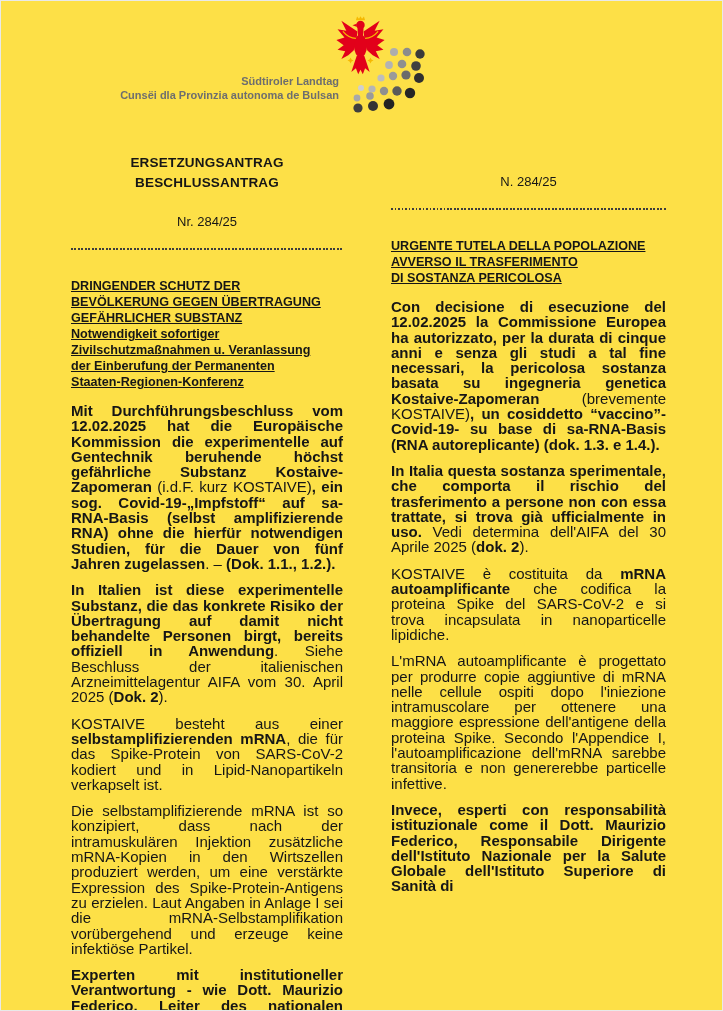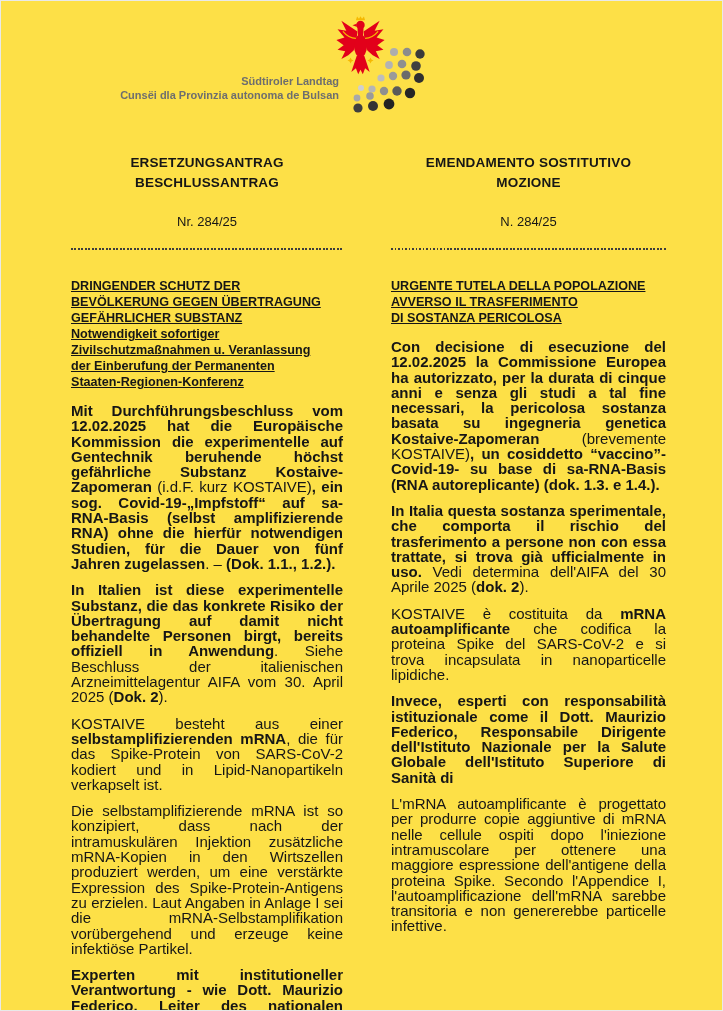--- a/index.html
+++ b/index.html
@@ -119,28 +119,26 @@
 der Einberufung der Permanenten
 Staaten-Regionen-Konferenz</h3>
       <p class="first"><span class="b">Mit Durchführungsbeschluss vom 12.02.2025 hat die Europäische Kommission die experimentelle auf Gentechnik beruhende höchst gefährliche Substanz Kostaive-Zapomeran </span><span>(i.d.F. kurz KOSTAIVE)</span><span class="b">, ein sog. Covid-19-„Impfstoff“ auf sa-RNA-Basis (selbst amplifizierende RNA) ohne die hierfür notwendigen Studien, für die Dauer von fünf Jahren zugelassen</span><span>. – </span><span class="b">(Dok. 1.1., 1.2.).</span></p>
       <p><span class="b">In Italien ist diese experimentelle Substanz, die das konkrete Risiko der Übertragung auf damit nicht behandelte Personen birgt, bereits offiziell in Anwendung</span><span>. Siehe Beschluss der italienischen Arzneimittelagentur AIFA vom 30. April 2025 (</span><span class="b">Dok. 2</span><span>).</span></p>
       <p><span>KOSTAIVE besteht aus einer </span><span class="b">selbstamplifizierenden mRNA</span><span>, die für das Spike-Protein von SARS-CoV-2 kodiert und in Lipid-Nanopartikeln verkapselt ist.</span></p>
       <p><span>Die selbstamplifizierende mRNA ist so konzipiert, dass nach der intramuskulären Injektion zusätzliche mRNA-Kopien in den Wirtszellen produziert werden, um eine verstärkte Expression des Spike-Protein-Antigens zu erzielen. Laut Angaben in Anlage I sei die mRNA-Selbstamplifikation vorübergehend und erzeuge keine infektiöse Partikel.</span></p>
       <p><span class="b">Experten mit institutioneller Verantwortung - wie Dott. Maurizio Federico, Leiter des nationalen Instituts für </span><span class="b i">Global Health</span><span class="b"> am Istituto Superiore di Sanità (ISS) in Rom - sehen aber sehr</span></p>
     </section>
 
     <section class="col it">
-      <h1 class="doc-type">EMENDAMENTO SOSTITUTIVO
-MOZIONE</h1>
       <div class="doc-num">N. 284/25</div>
       <div class="dotted"></div>
       <h2 class="heading main">URGENTE TUTELA DELLA POPOLAZIONE
 AVVERSO IL TRASFERIMENTO
 DI SOSTANZA PERICOLOSA</h2>
       <p class="first"><span class="b">Con decisione di esecuzione del 12.02.2025 la Commissione Europea ha autorizzato, per la durata di cinque anni e senza gli studi a tal fine necessari, la pericolosa sostanza basata su ingegneria genetica Kostaive-Zapomeran </span><span>(brevemente KOSTAIVE)</span><span class="b">, un cosiddetto “vaccino”-Covid-19- su base di sa-RNA-Basis (RNA autoreplicante) (dok. 1.3. e 1.4.).</span></p>
       <p><span class="b">In Italia questa sostanza sperimentale, che comporta il rischio del trasferimento a persone non con essa trattate, si trova già ufficialmente in uso.</span><span> Vedi determina dell'AIFA del 30 Aprile 2025 (</span><span class="b">dok. 2</span><span>).</span></p>
       <p><span>KOSTAIVE è costituita da </span><span class="b">mRNA autoamplificante</span><span> che codifica la proteina Spike del SARS-CoV-2 e si trova incapsulata in nanoparticelle lipidiche.</span></p>
+      <p><span>L'mRNA autoamplificante è progettato per produrre copie aggiuntive di mRNA nelle cellule ospiti dopo l'iniezione intramuscolare per ottenere una maggiore espressione dell'antigene della proteina Spike. Secondo l'Appendice I, l'autoamplificazione dell'mRNA sarebbe transitoria e non genererebbe particelle infettive.</span></p>
       <p><span class="b">Invece, esperti con responsabilità istituzionale come il Dott. Maurizio Federico, Responsabile Dirigente dell'Istituto Nazionale per la Salute Globale dell'Istituto Superiore di Sanità di</span></p>
-      <p><span>L'mRNA autoamplificante è progettato per produrre copie aggiuntive di mRNA nelle cellule ospiti dopo l'iniezione intramuscolare per ottenere una maggiore espressione dell'antigene della proteina Spike. Secondo l'Appendice I, l'autoamplificazione dell'mRNA sarebbe transitoria e non genererebbe particelle infettive.</span></p>
     </section>
 
   </main>
 </div>
 
 </body></html>

